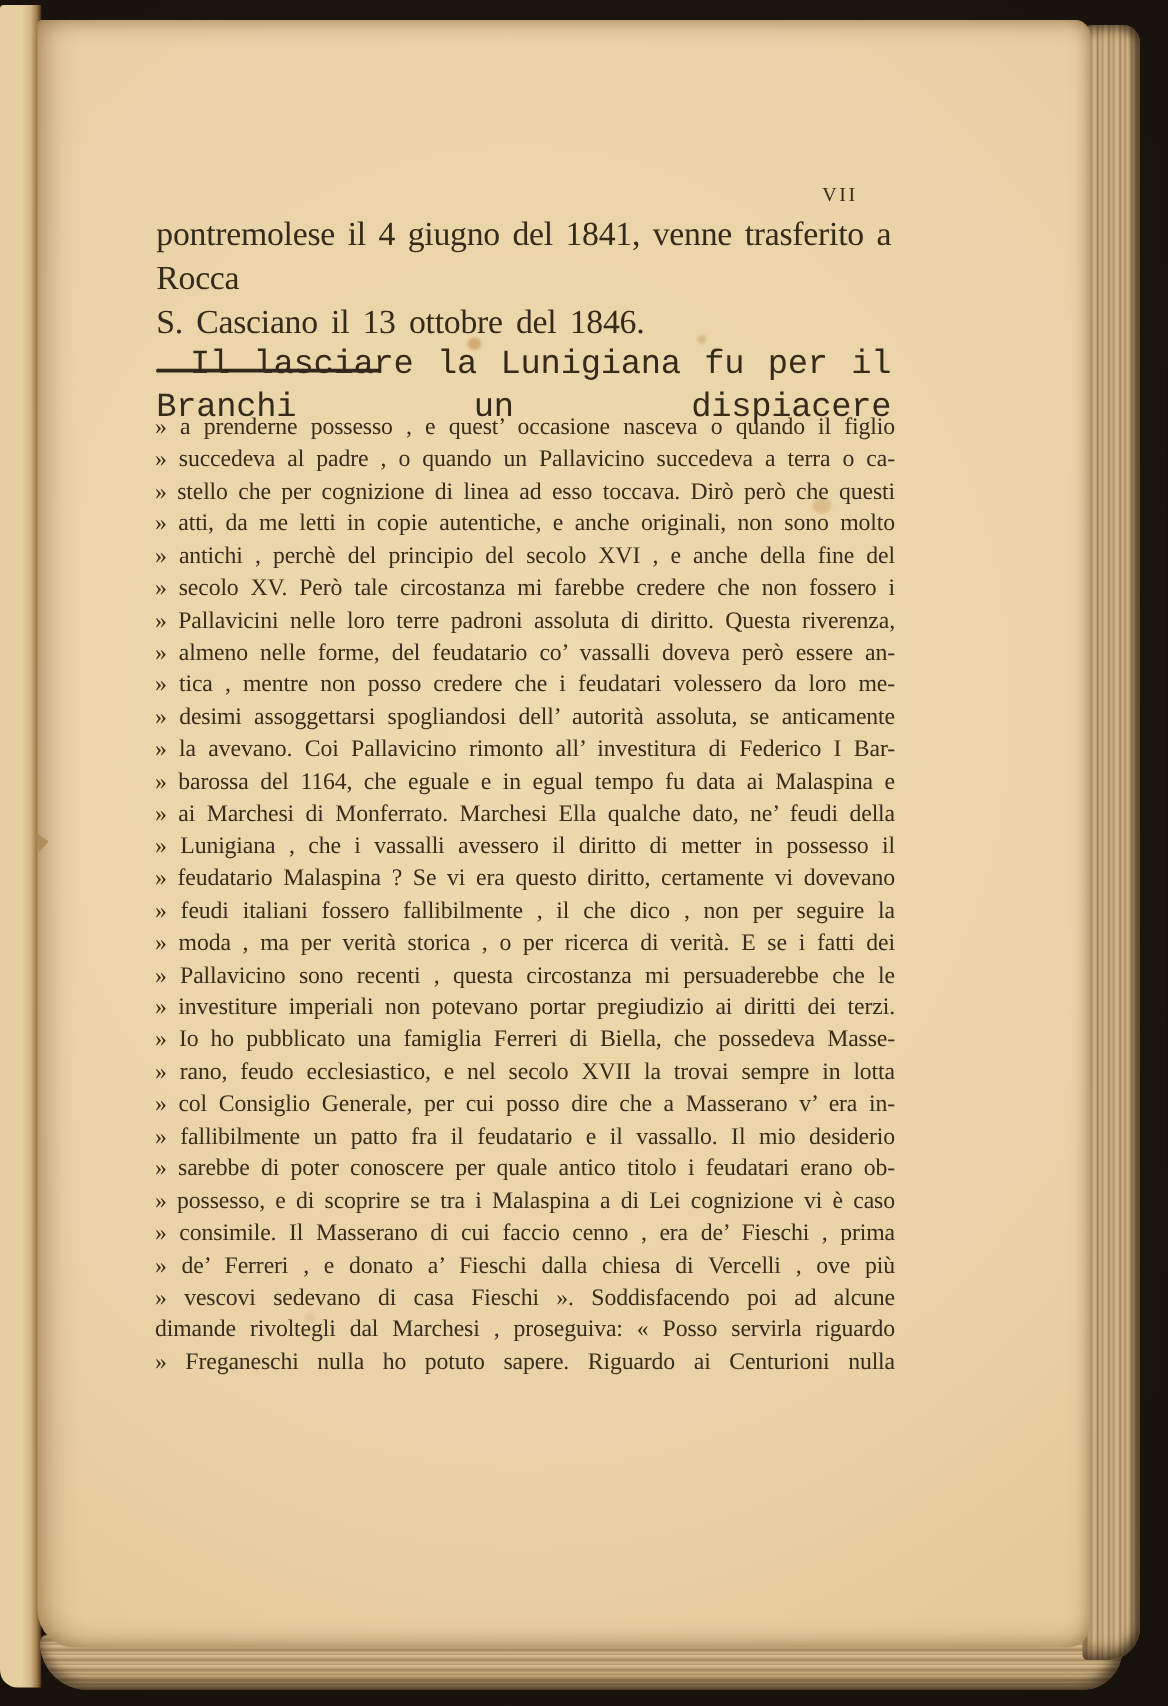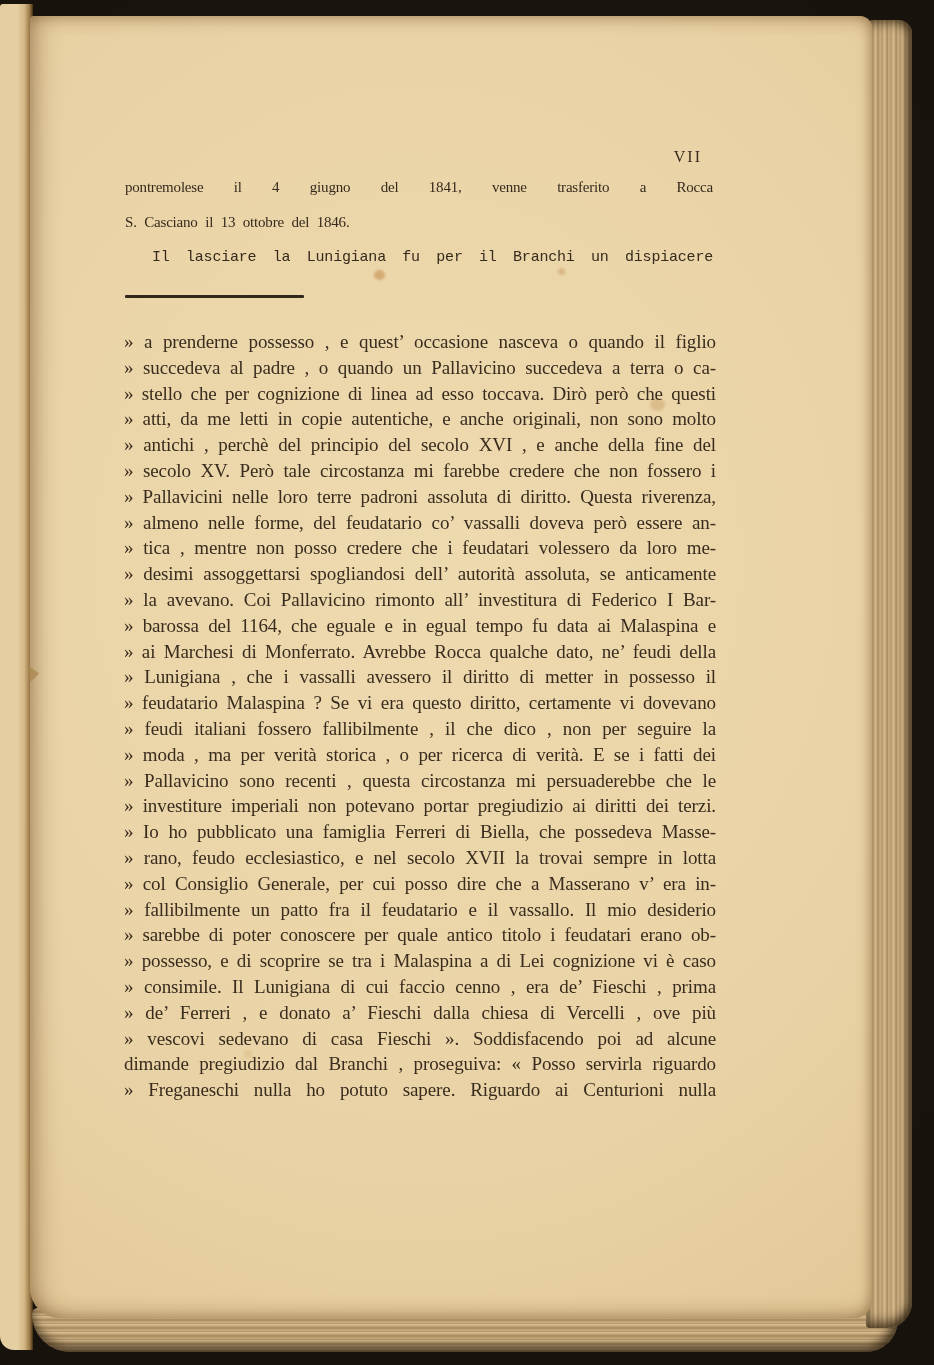--- a/index.html
+++ b/index.html
@@ -30,24 +30,24 @@
                     inset 0 -14px 20px -14px rgba(115,78,38,.5);
          color:#38291c;}
   .tear{position:absolute;left:-2px;top:650px;width:11px;height:16px;
          background:#a9854f;clip-path:polygon(0 0,100% 45%,25% 100%);opacity:.75;}
   .stain{position:absolute;border-radius:50%;filter:blur(1.2px);}
   .stain.s1{left:344px;top:254px;width:11px;height:10px;background:rgba(186,118,48,.45);}
   .stain.s2{left:528px;top:252px;width:7px;height:7px;background:rgba(180,120,60,.32);}
   .stain.s3{left:620px;top:382px;width:15px;height:13px;background:rgba(198,148,86,.38);}
   .stain.s4{left:388px;top:452px;width:9px;height:8px;background:rgba(190,140,80,.2);}
   .stain.s5{left:214px;top:1034px;width:8px;height:8px;background:rgba(190,140,80,.18);}
-  .pagenum{position:absolute;left:612px;top:132px;width:60px;text-align:right;
+  .pagenum{position:absolute;left:612px;top:132px;width:60px;text-align:center;
          font-size:16px;letter-spacing:2px;color:#3a2d1f;}
   .main-text{position:absolute;left:95px;top:154px;width:588px;
-         font-size:15px;line-height:35px;letter-spacing:-0.2px;color:#362a1d;}
+         font-size:27px;line-height:35px;letter-spacing:-0.2px;color:#362a1d;}
   .ml1{text-align:justify;text-align-last:justify;}
   .ml2{word-spacing:4px;}
   .ml3{text-indent:27px;text-align:justify;text-align-last:justify;font-family:Liberation Mono, monospace;}
   .rule{position:absolute;left:95px;top:279px;width:179px;height:2.5px;background:#31271b;border-radius:1px;}
   .footnote{position:absolute;left:94px;top:313px;width:592px;
          font-size:19px;line-height:25.8px;letter-spacing:-0.1px;color:#392c1e;}
   .fn-line{text-align:justify;text-align-last:justify;}
 </style>
 </head>
 <body>
@@ -94,21 +94,21 @@
         <div class="fn-line">» almeno nelle forme, del feudatario co’ vassalli doveva però essere an-</div>
 
         <div class="fn-line">» tica , mentre non posso credere che i feudatari volessero da loro me-</div>
 
         <div class="fn-line">» desimi assoggettarsi spogliandosi dell’ autorità assoluta, se anticamente</div>
 
         <div class="fn-line">» la avevano. Coi Pallavicino rimonto all’ investitura di Federico I Bar-</div>
 
         <div class="fn-line">» barossa del 1164, che eguale e in egual tempo fu data ai Malaspina e</div>
 
-        <div class="fn-line">» ai Marchesi di Monferrato. Avrebbe Rocca qualche dato, ne’ feudi della</div>
+        <div class="fn-line">» ai Marchesi di Monferrato. Marchesi Ella qualche dato, ne’ feudi della</div>
 
         <div class="fn-line">» Lunigiana , che i vassalli avessero il diritto di metter in possesso il</div>
 
         <div class="fn-line">» feudatario Malaspina ? Se vi era questo diritto, certamente vi dovevano</div>
 
 
         <div class="fn-line">» feudi italiani fossero fallibilmente , il che dico , non per seguire la</div>
 
         <div class="fn-line">» moda , ma per verità storica , o per ricerca di verità. E se i fatti dei</div>
 
@@ -122,25 +122,25 @@
 
         <div class="fn-line">» col Consiglio Generale, per cui posso dire che a Masserano v’ era in-</div>
 
         <div class="fn-line">» fallibilmente un patto fra il feudatario e il vassallo. Il mio desiderio</div>
 
         <div class="fn-line">» sarebbe di poter conoscere per quale antico titolo i feudatari erano ob-</div>
 
 
         <div class="fn-line">» possesso, e di scoprire se tra i Malaspina a di Lei cognizione vi è caso</div>
 
-        <div class="fn-line">» consimile. Il Lunigiana di cui faccio cenno , era de’ Fieschi , prima</div>
+        <div class="fn-line">» consimile. Il Masserano di cui faccio cenno , era de’ Fieschi , prima</div>
 
         <div class="fn-line">» de’ Ferreri , e donato a’ Fieschi dalla chiesa di Vercelli , ove più</div>
 
         <div class="fn-line">» vescovi sedevano di casa Fieschi ». Soddisfacendo poi ad alcune</div>
 
-        <div class="fn-line">dimande pregiudizio dal Branchi , proseguiva: « Posso servirla riguardo</div>
+        <div class="fn-line">dimande rivoltegli dal Marchesi , proseguiva: « Posso servirla riguardo</div>
 
 
         <div class="fn-line">» Freganeschi nulla ho potuto sapere. Riguardo ai Centurioni nulla</div>
       </div>
   </div>
 </div>
 
 </body></html>

